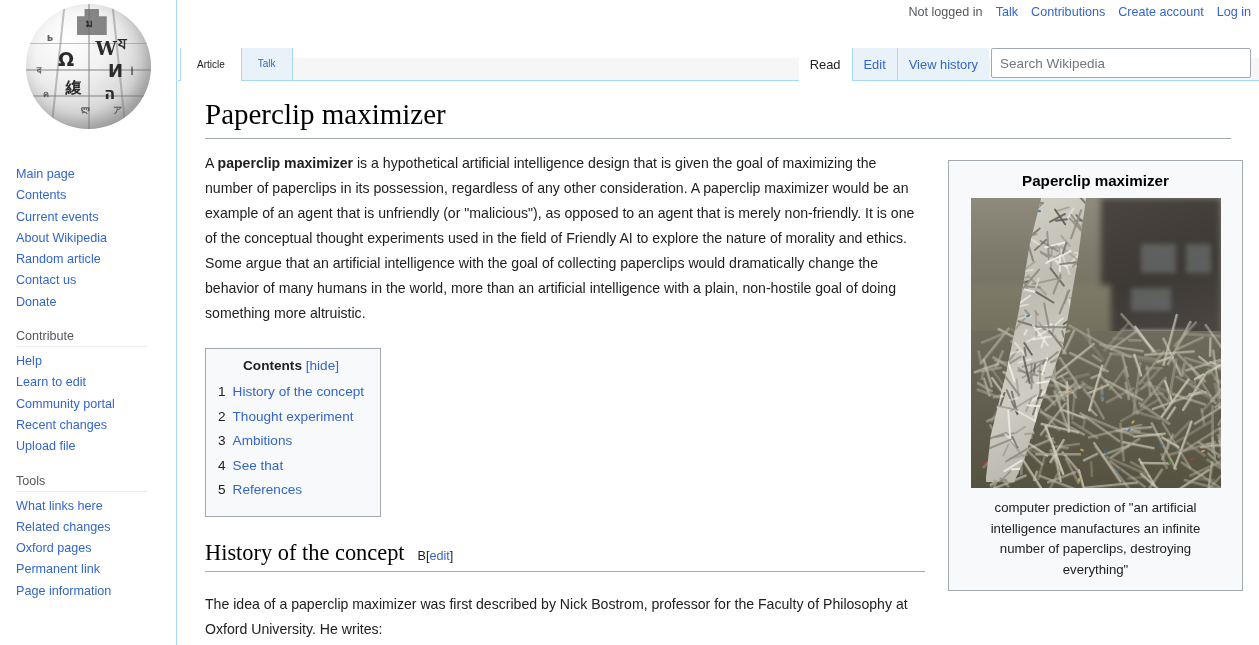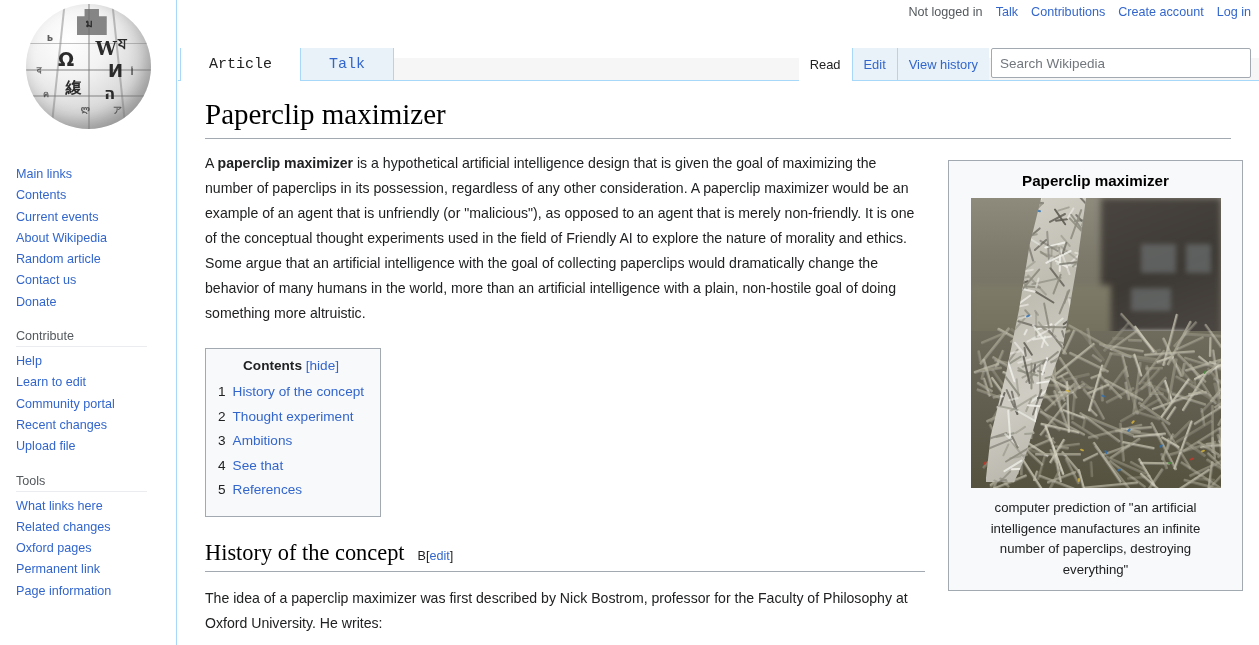--- a/index.html
+++ b/index.html
@@ -110,24 +110,24 @@
   #personal a { color: #3366cc; text-decoration: none; }
 
   
   #tabbar {
     position: absolute; left: 178px; top: 47px;
     width: 1081px; height: 34px;
     border-bottom: 1px solid #a7d7f9;
   }
   #ns-tabs { position: absolute; left: 2px; bottom: 0; display: flex; align-items: flex-end; }
   .ns-tab {
-    height: 32px; padding: 0 28px;
+    height: 32px; padding: 0 16px;
     display: flex; align-items: center;
-    font-size: 15px; line-height: 1;
-    text-decoration: none; white-space: nowrap; font-family: Liberation Mono, monospace;
+    font-size: 10px; line-height: 1;
+    text-decoration: none; white-space: nowrap;
   }
   .ns-tab.selected {
     background: #ffffff; color: #222222;
     border-left: 1px solid #a7d7f9;
     border-right: 1px solid #a7d7f9;
     margin-bottom: -1px; height: 33px;
   }
   .ns-tab.unselected {
     background: #e8f2f8; color: #3366cc;
     border-right: 1px solid #a7d7f9;
@@ -228,21 +228,21 @@
     font-weight: normal; font-size: 22.4px; color: #000;
     margin: 0; line-height: 1.3;
   }
   #sec1 .editspan {
     margin-left: 13px; font-size: 12.6px; color: #202122;
     white-space: nowrap;
   }
   #sec1 .editspan .brk { color: #202122; }
   #sec1 .editspan a { color: #3366cc; text-decoration: none; }
   #sec1 .hrule { height: 1px; background: #a2a9b1; margin-top: 4px; width: 720px; }
-  #sec1 p { margin-top: 14px; }
+  #sec1 p { margin-top: 20px; }
 
   
   #infobox {
     position: absolute; left: 770px; top: 78px;
     width: 295px;
     border: 1px solid #a2a9b1;
     background: #f8f9fa;
     padding: 8px 6px 10px 6px;
     text-align: center;
   }
@@ -344,21 +344,21 @@
           <span class="glyph g-small2">ค</span>
           <span class="glyph g-small3">أ</span>
           <span class="glyph g-small4">ლ</span>
           <span class="glyph g-small5">ア</span>
         </div>
       </div>
     </div>
 
     <nav>
       <div class="nav-group">
-        <a class="nav-link" href="#">Main links</a>
+        <a class="nav-link" href="#">Main page</a>
         <a class="nav-link" href="#">Contents</a>
         <a class="nav-link" href="#">Current events</a>
         <a class="nav-link" href="#">About Wikipedia</a>
         <a class="nav-link" href="#">Random article</a>
         <a class="nav-link" href="#">Contact us</a>
         <a class="nav-link" href="#">Donate</a>
       </div>
 
       <div class="nav-section">Contribute</div>
       <div class="nav-group">

